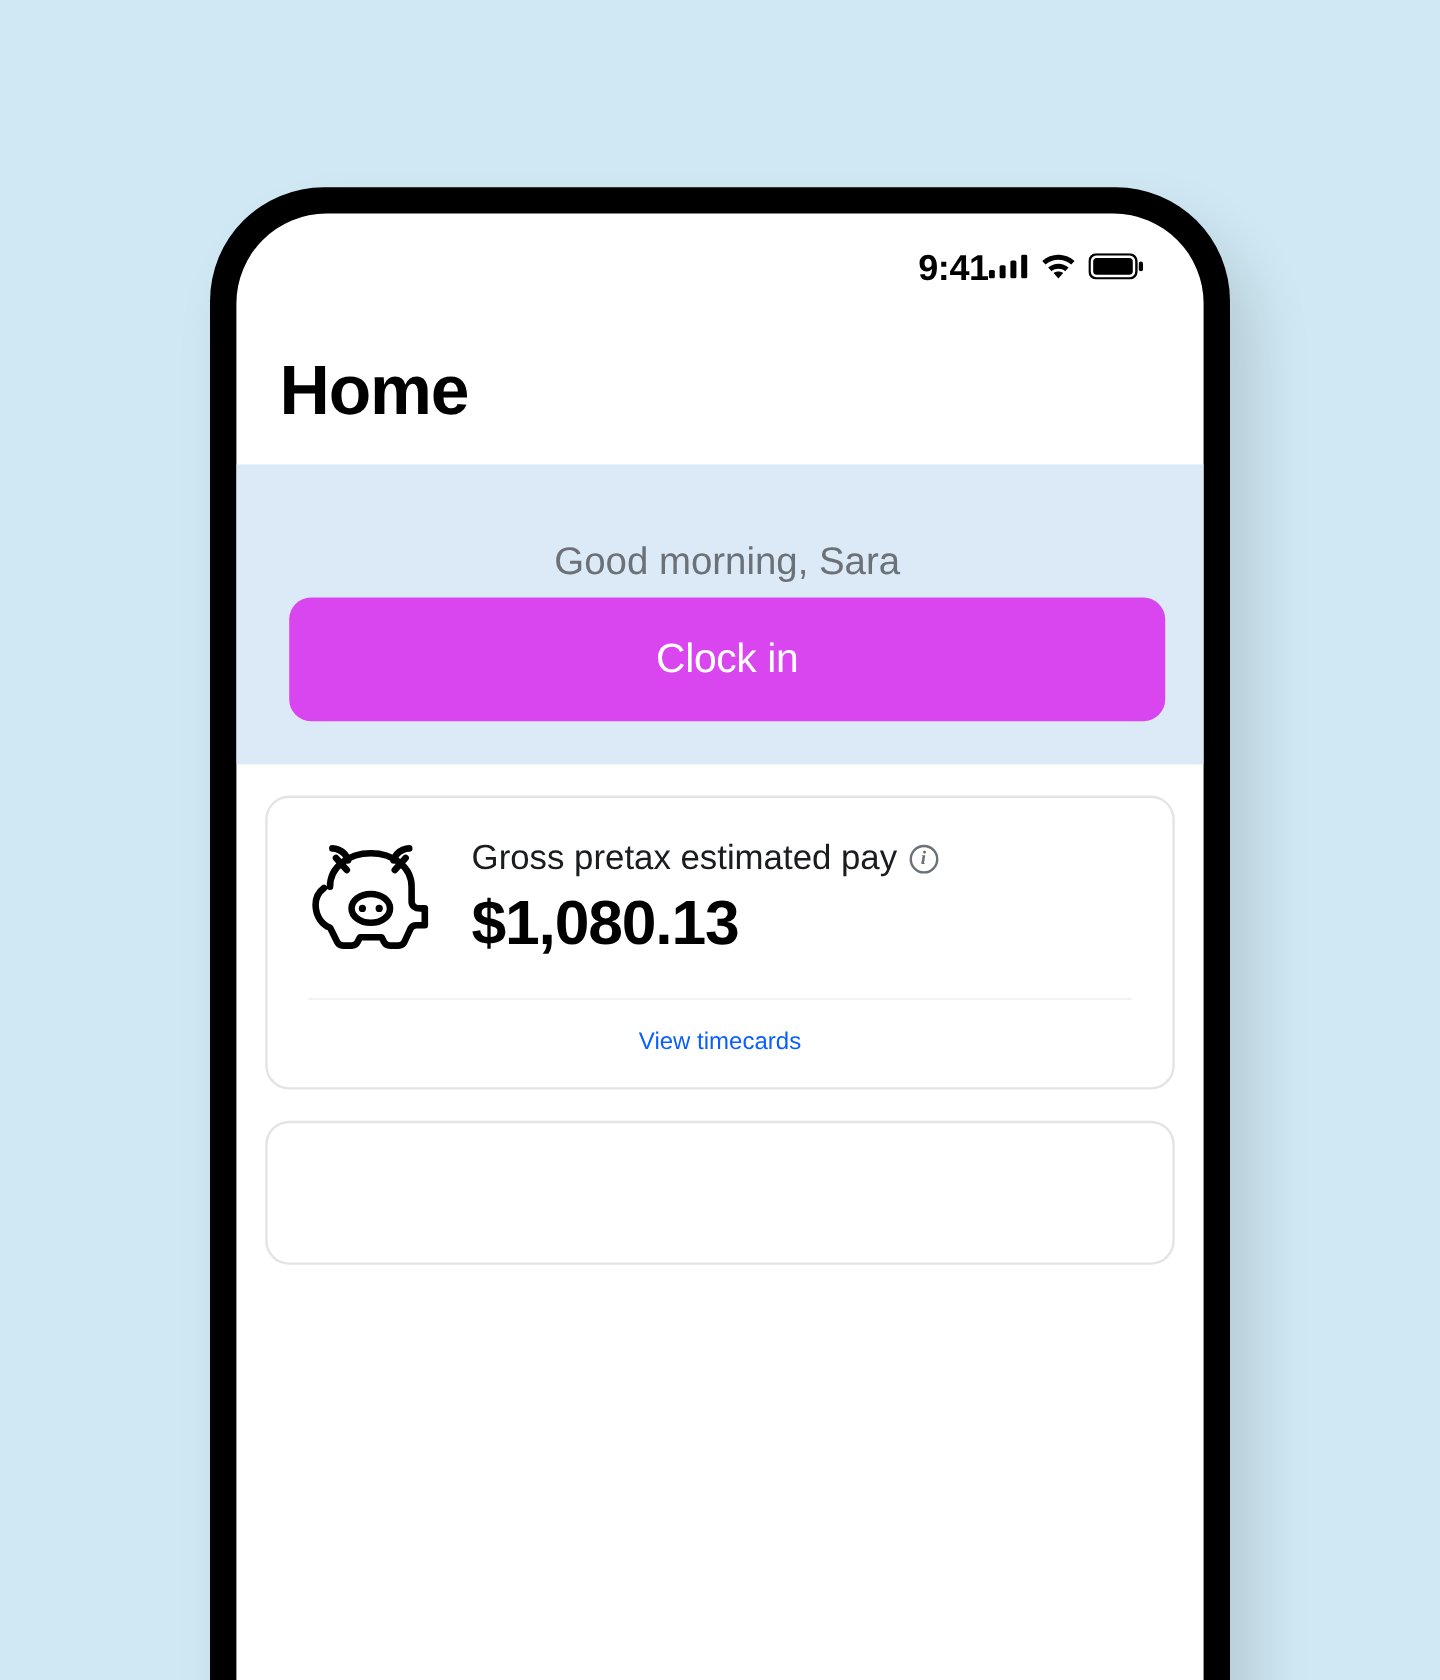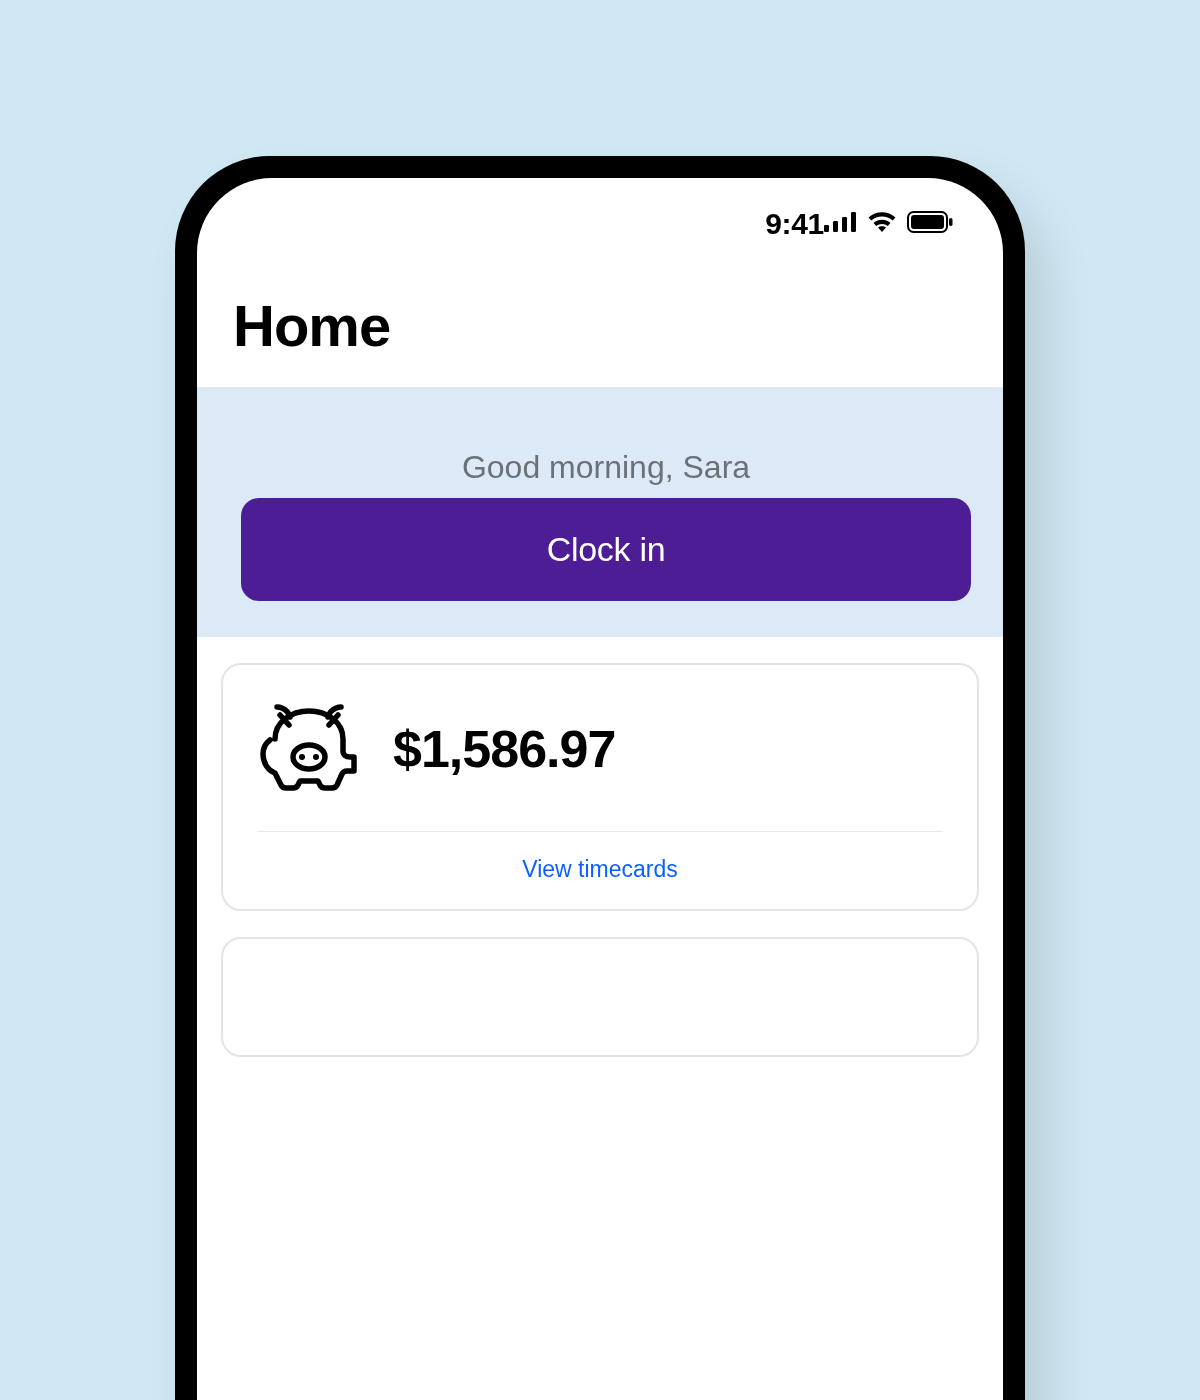--- a/index.html
+++ b/index.html
@@ -69,21 +69,21 @@
     margin-bottom: 12px;
   }
   .workplace {
     font-size: 58px;
     font-weight: 700;
     letter-spacing: -1px;
     margin-bottom: 88px;
   }
   .clock-btn {
     width: 100%;
-    background: #4c1d95;
+    background: #d946ef;
     color: #fff;
     border: none;
     border-radius: 18px;
     padding: 32px;
     font-size: 34px;
     font-weight: 500;
     cursor: pointer;
     letter-spacing: -0.3px;
   }
   .content { padding: 26px 24px; }
@@ -115,21 +115,21 @@
   }
   .pay-amount {
     font-size: 52px;
     font-weight: 700;
     letter-spacing: -1px;
   }
   .view-link {
     display: block;
     text-align: center;
     color: #0c5fff;
-    font-size: 23px;
+    font-size: 20px;
     font-weight: 500;
     padding-top: 24px;
     cursor: pointer;
   }
   .info-icon {
     width: 24px;
     height: 24px;
     border: 2px solid #6b7176;
     border-radius: 50%;
     display: inline-flex;
@@ -195,21 +195,25 @@
               <path d="M23 16 L32 26"></path>
               <path d="M81 16 L72 26"></path>
               <path d="M20 8 C20 8 30 8 33 18"></path>
               <path d="M84 8 C84 8 74 8 71 18"></path>
               <circle cx="45" cy="58" r="3" fill="#000" stroke="none"></circle>
               <circle cx="59" cy="58" r="3" fill="#000" stroke="none"></circle>
               <ellipse cx="52" cy="58" rx="16" ry="12"></ellipse>
             </svg>
           </span>
           <div>
-            <div class="pay-amount">$1,586.97</div>
+            <div class="pay-label-row">
+              <span class="pay-label">Gross pretax estimated pay</span>
+              <span class="info-icon">i</span>
+            </div>
+            <div class="pay-amount">$1,080.13</div>
           </div>
         </div>
         <a class="view-link">View timecards</a>
       </div>
 
       <div class="card" style="min-height:120px;"></div>
     </div>
 
   </div>
 </div>

